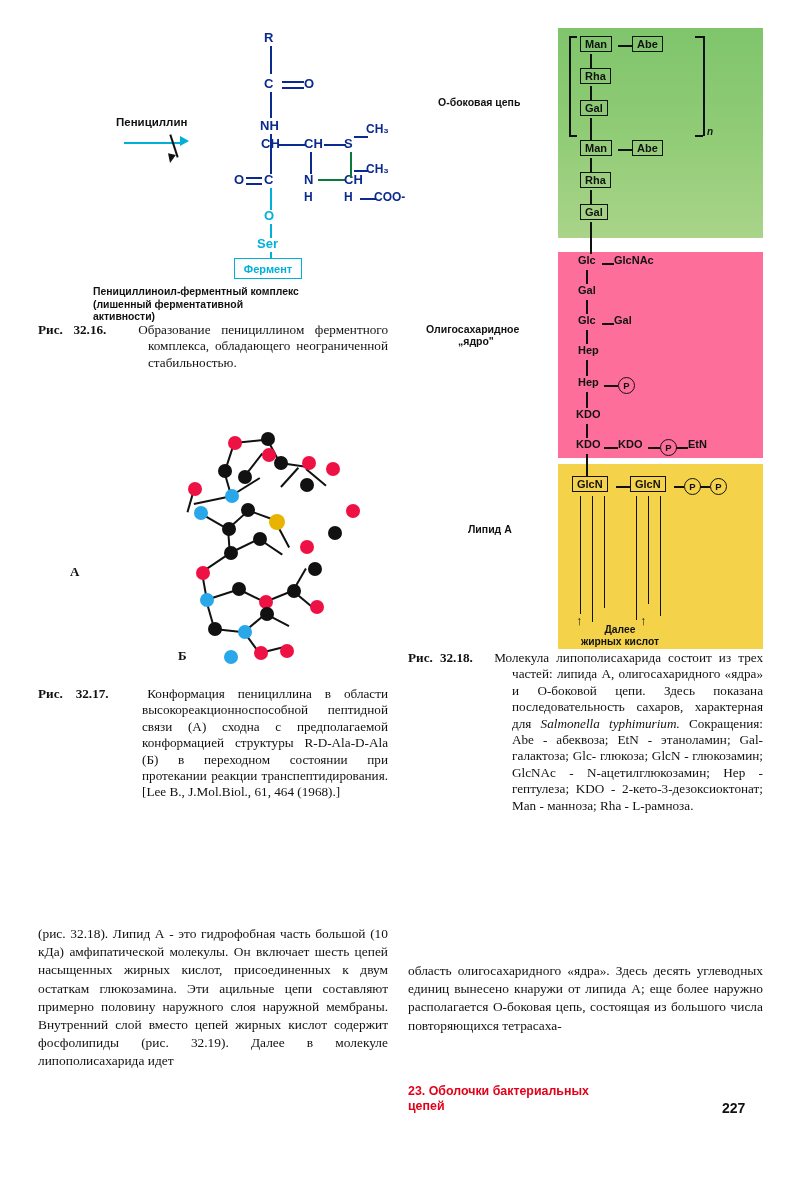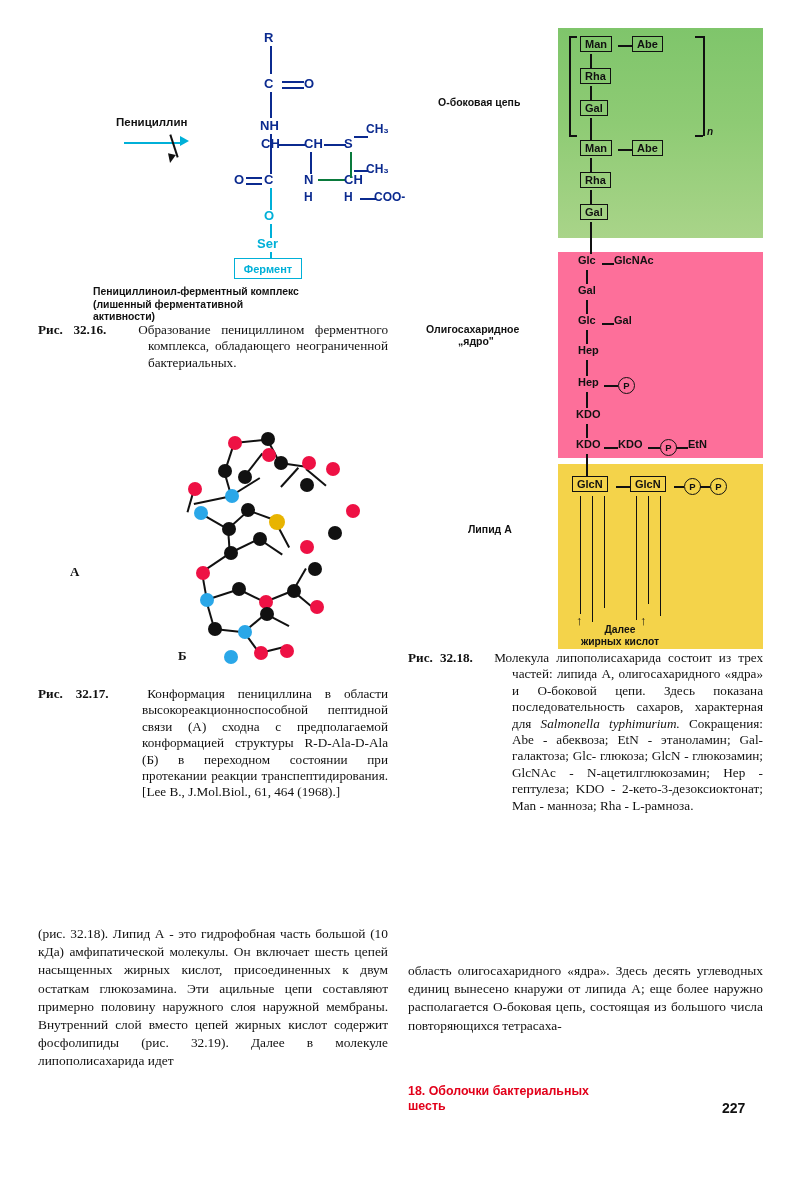--- a/index.html
+++ b/index.html
@@ -173,21 +173,21 @@
     <div class="fig1cap">
       <span>Пенициллиноил-ферментный комплекс</span><br>
       <span>(лишенный ферментативной</span><br>
       <span>активности)</span>
     </div>
   </div>
 
   <div class="cap1 caption">
     <span class="ind">
       <span class="cap-label">Рис. 32.16.</span>
-      &nbsp;&nbsp;<span>Образование пенициллином ферментного комплекса, обладающего неограниченной бактериальных.</span>
+      &nbsp;&nbsp;<span>Образование пенициллином ферментного комплекса, обладающего неограниченной стабильностью.</span>
     </span>
   </div>
 
   <div class="fig2">
 
     <div class="mbond" style="left:196px;top:42px;width:30px;transform:rotate(108deg);"></div>
     <div class="mbond" style="left:196px;top:42px;width:34px;transform:rotate(-6deg);"></div>
     <div class="mbond" style="left:229px;top:38px;width:28px;transform:rotate(62deg);"></div>
     <div class="mbond" style="left:242px;top:62px;width:28px;transform:rotate(8deg);"></div>
     <div class="mbond" style="left:186px;top:70px;width:26px;transform:rotate(74deg);"></div>
@@ -357,18 +357,18 @@
   <div class="cap3 caption">
     <span class="ind">
       <span class="cap-label">Рис. 32.18.</span>
       &nbsp;&nbsp;<span>Молекула липополисахарида состоит из трех частей: липида А, олигосахаридного «ядра» и О-боковой цепи. Здесь показана последовательность сахаров, характерная для </span><i>Salmonella typhimurium.</i><span> Сокращения: Abe - абеквоза; EtN - этаноламин; Gal-галактоза; Glc- глюкоза; GlcN - глюкозамин; GlcNAc - N-ацетилглюкозамин; Hep - гептулеза; KDO - 2-кето-3-дезоксиоктонат; Man - манноза; Rha - L-рамноза.</span>
     </span>
   </div>
 
   <div class="body-right">область олигосахаридного «ядра». Здесь десять углеводных единиц вынесено кнаружи от липида А; еще более наружно располагается О-боковая цепь, состоящая из большого числа повторяющихся тетрасаха-</div>
 
   <div class="runhead">
-    <span>18. Оболочки бактериальных</span><br>
-    <span>шесть</span>
+    <span>23. Оболочки бактериальных</span><br>
+    <span>цепей</span>
   </div>
   <div class="pageno">227</div>
 
 </div>
 
 </body></html>

